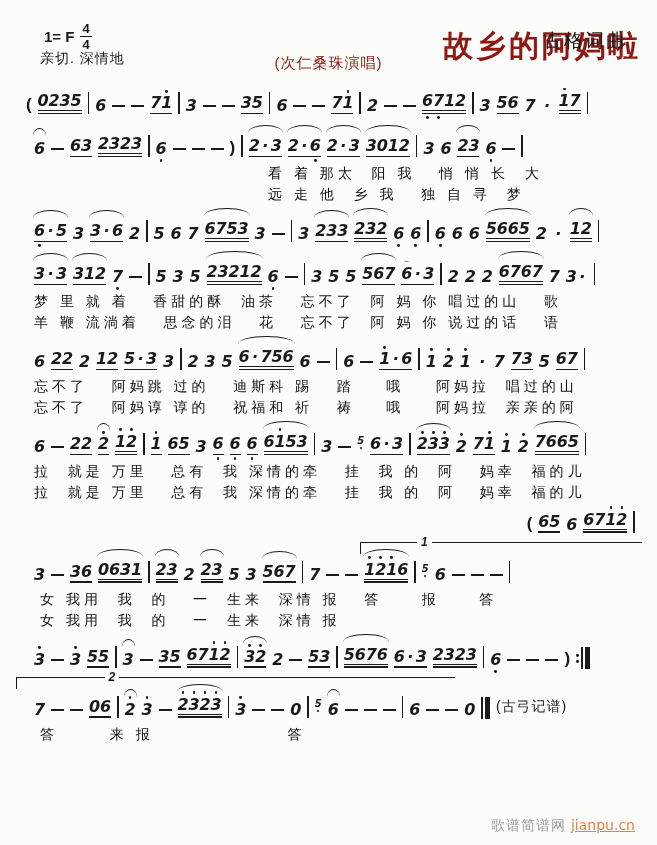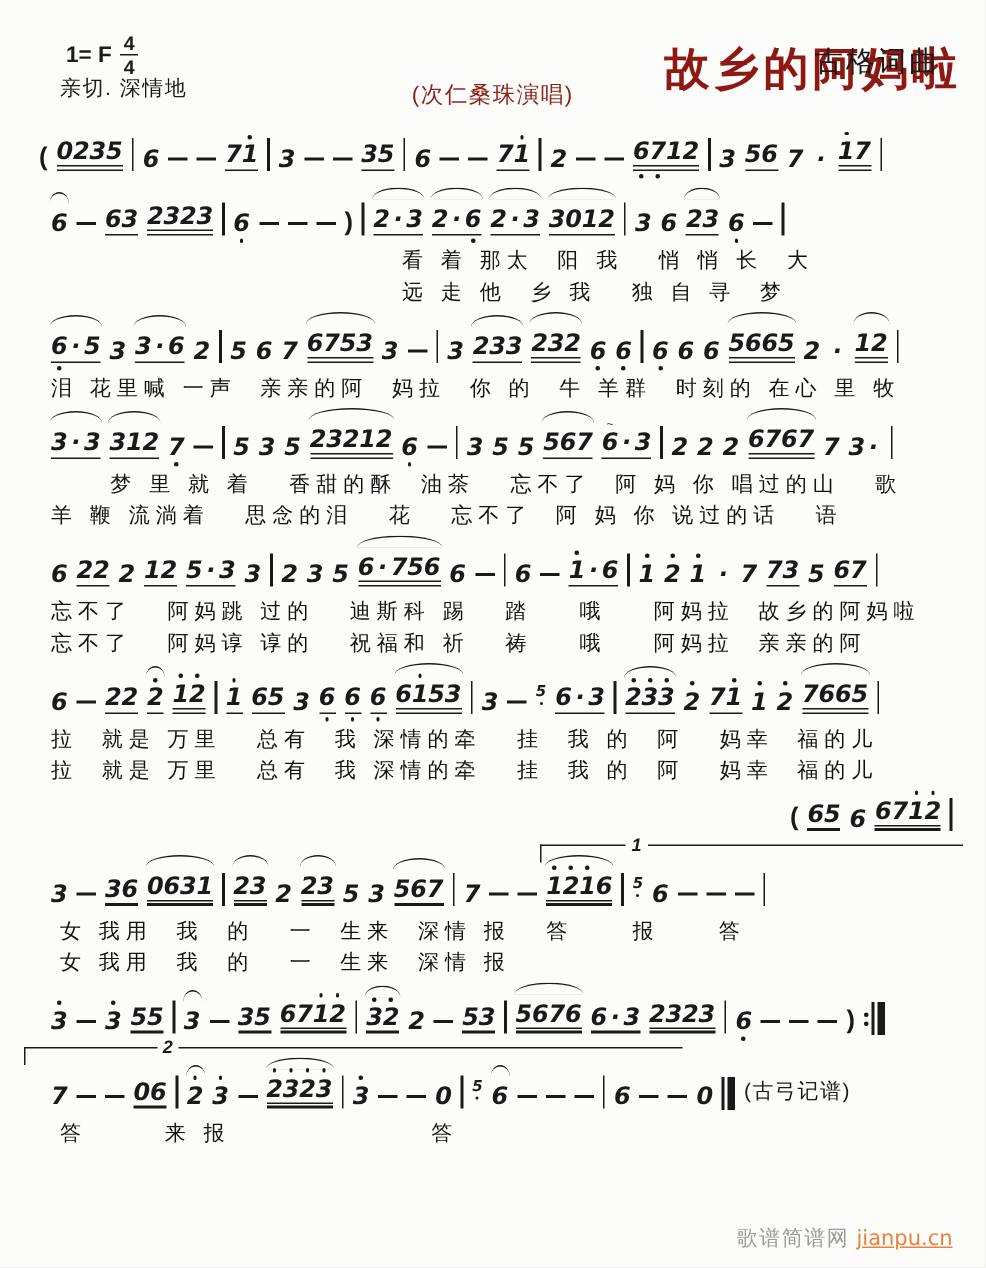--- a/index.html
+++ b/index.html
@@ -900,21 +900,20 @@
             </span>
             <span class="ul"></span>
             <span class="ul"></span>
             <span class="bdrow">
               <span class="bslot"></span>
               <span class="bslot"></span>
             </span>
           </span>
           <span class="bar"></span>
         </div>
-        <div class="lrow" style="padding-left: 18px;">泪 花里喊 一声  亲亲的阿  妈拉  你 的  牛 羊群  时刻的 在心 里 牧</div>
       </div>
       <div class="system">
         <div class="nrow" style="padding-left: 18px;">
           <span class="grp">
             <span class="arc"></span>
             <span class="grow">
               <span class="ch">
                 <span class="chd"></span>
                 <span class="dg">3</span>
               </span>
@@ -1217,21 +1216,21 @@
                 <span class="dg">·</span>
               </span>
             </span>
             <span class="bdrow">
               <span class="bslot"></span>
               <span class="bslot"></span>
             </span>
           </span>
           <span class="bar"></span>
         </div>
-        <div class="lrow" style="padding-left: 18px; text-align: center;">梦 里 就 着   香甜的酥  油茶   忘不了  阿 妈 你 唱过的山   歌</div>
+        <div class="lrow" style="padding-left: 18px;">梦 里 就 着   香甜的酥  油茶   忘不了  阿 妈 你 唱过的山   歌</div>
         <div class="lrow" style="padding-left: 18px;">羊 鞭 流淌着   思念的泪   花   忘不了  阿 妈 你 说过的话   语</div>
       </div>
       <div class="system">
         <div class="nrow" style="padding-left: 18px;">
           <span class="grp">
             <span class="grow">
               <span class="ch">
                 <span class="chd"></span>
                 <span class="dg">6</span>
               </span>
@@ -1537,21 +1536,21 @@
               </span>
             </span>
             <span class="ul"></span>
             <span class="bdrow">
               <span class="bslot"></span>
               <span class="bslot"></span>
             </span>
           </span>
           <span class="bar"></span>
         </div>
-        <div class="lrow" style="padding-left: 18px;">忘不了   阿妈跳 过的   迪斯科 踢   踏    哦    阿妈拉  故乡的阿妈啦</div>
+        <div class="lrow" style="padding-left: 18px;">忘不了   阿妈跳 过的   迪斯科 踢   踏    哦    阿妈拉  唱过的山</div>
         <div class="lrow" style="padding-left: 18px;">忘不了   阿妈谆 谆的   祝福和 祈   祷    哦    阿妈拉  亲亲的阿</div>
       </div>
       <div class="system">
         <div class="nrow" style="padding-left: 18px;">
           <span class="grp">
             <span class="grow">
               <span class="ch">
                 <span class="chd"></span>
                 <span class="dg">6</span>
               </span>

